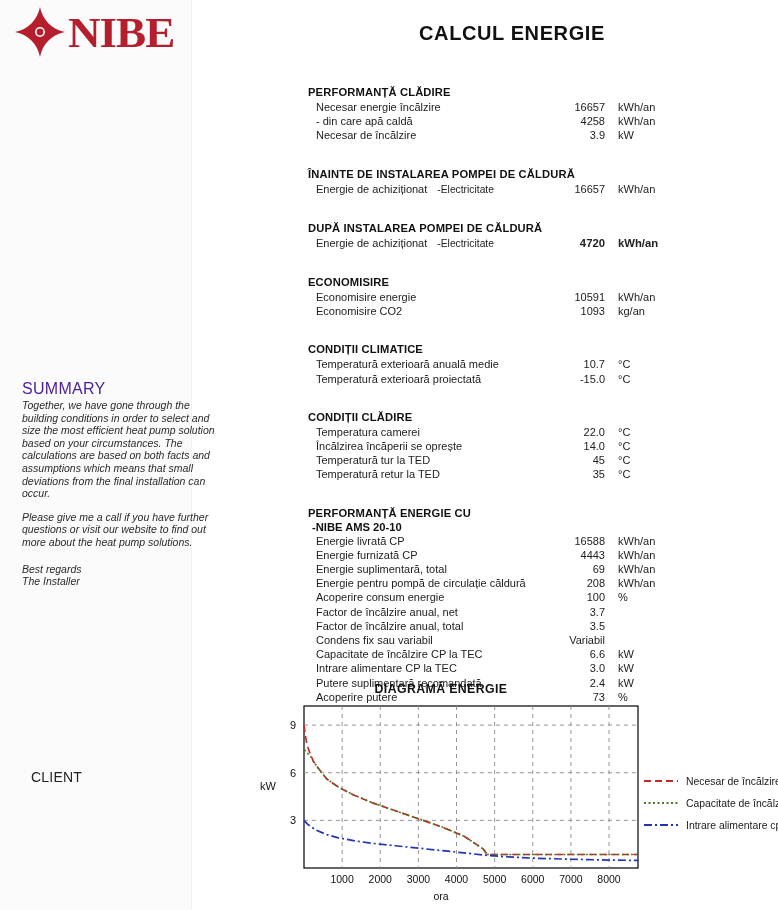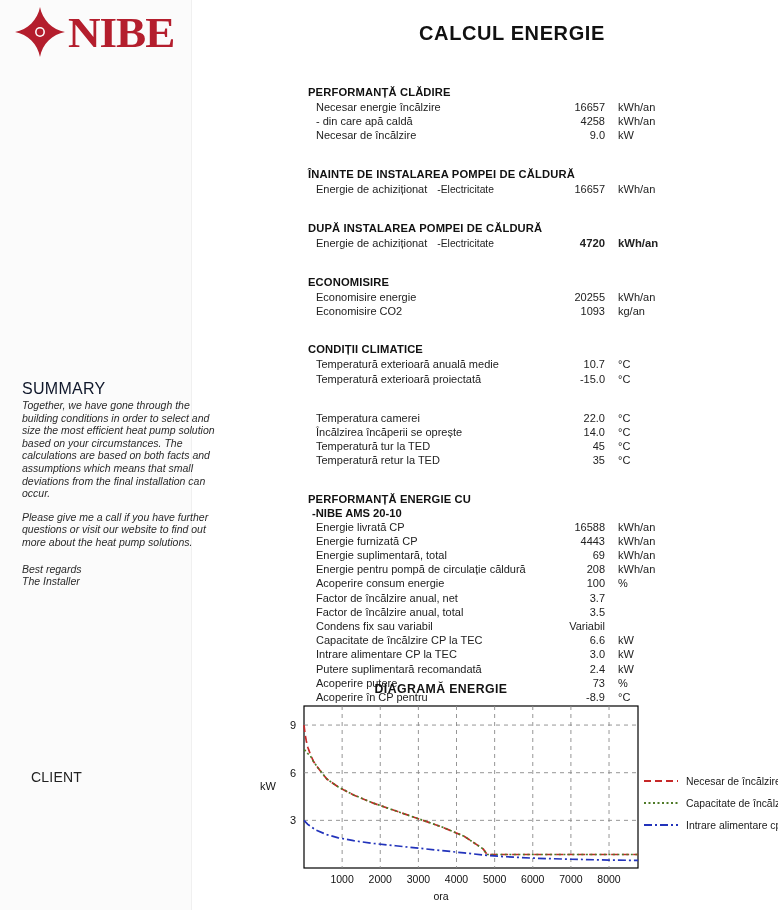--- a/index.html
+++ b/index.html
@@ -50,21 +50,21 @@
   }
 
   #summary-block {
     position: absolute;
     left: 22px; top: 380px;
     width: 200px;
   }
   #summary-title {
     font-size: 16px;
     letter-spacing: .3px;
-    color: #0f172a;
+    color: #4c1d95;
     margin-bottom: 1px;
   }
   .summary-para {
     font-size: 10.5px;
     font-style: italic;
     line-height: 12.6px;
     color: #2a2a2a;
     margin: 0 0 11px 0;
   }
   .summary-sign {
@@ -220,21 +220,21 @@
       </div>
       <div class="row">
         <span class="lbl">- din care apă caldă</span>
         <span class="fill"></span>
         <span class="val">4258</span>
         <span class="unit">kWh/an</span>
       </div>
       <div class="row">
         <span class="lbl">Necesar de încălzire</span>
         <span class="fill"></span>
-        <span class="val">9.0</span>
+        <span class="val">3.9</span>
         <span class="unit">kW</span>
       </div>
     </div>
     <div class="spacer-lg"></div>
     <div class="sect">
       <div class="sect-head">ÎNAINTE DE INSTALAREA POMPEI DE CĂLDURĂ</div>
       <div class="row">
         <span class="lbl">Energie de achiziționat</span>
         <span class="lbl2">-Electricitate</span>
         <span class="fill"></span>
@@ -252,21 +252,21 @@
         <span class="val">4720</span>
         <span class="unit">kWh/an</span>
       </div>
     </div>
     <div class="spacer-lg"></div>
     <div class="sect">
       <div class="sect-head">ECONOMISIRE</div>
       <div class="row">
         <span class="lbl">Economisire energie</span>
         <span class="fill"></span>
-        <span class="val">20255</span>
+        <span class="val">10591</span>
         <span class="unit">kWh/an</span>
       </div>
       <div class="row">
         <span class="lbl">Economisire CO2</span>
         <span class="fill"></span>
         <span class="val">1093</span>
         <span class="unit">kg/an</span>
       </div>
     </div>
     <div class="spacer-lg"></div>
@@ -280,20 +280,21 @@
       </div>
       <div class="row">
         <span class="lbl">Temperatură exterioară proiectată</span>
         <span class="fill"></span>
         <span class="val">-15.0</span>
         <span class="unit">°C</span>
       </div>
     </div>
     <div class="spacer-lg"></div>
     <div class="sect">
+      <div class="sect-head">CONDIȚII CLĂDIRE</div>
       <div class="row">
         <span class="lbl">Temperatura camerei</span>
         <span class="fill"></span>
         <span class="val">22.0</span>
         <span class="unit">°C</span>
       </div>
       <div class="row">
         <span class="lbl">Încălzirea încăperii se oprește</span>
         <span class="fill"></span>
         <span class="val">14.0</span>

